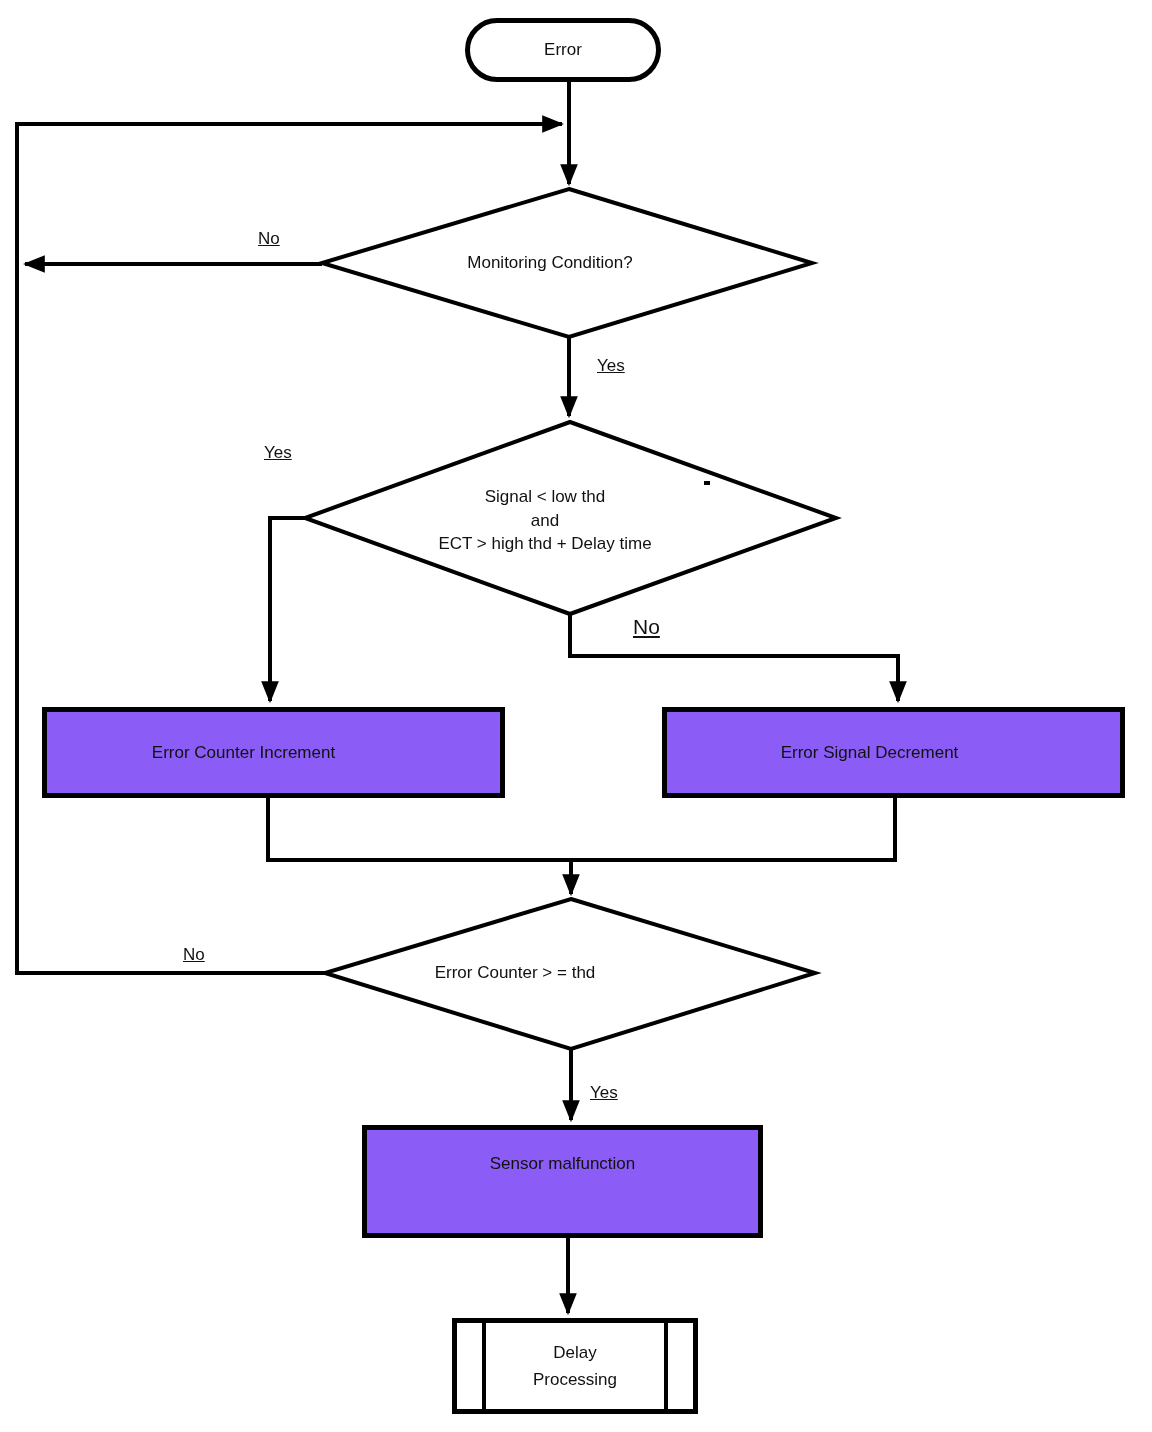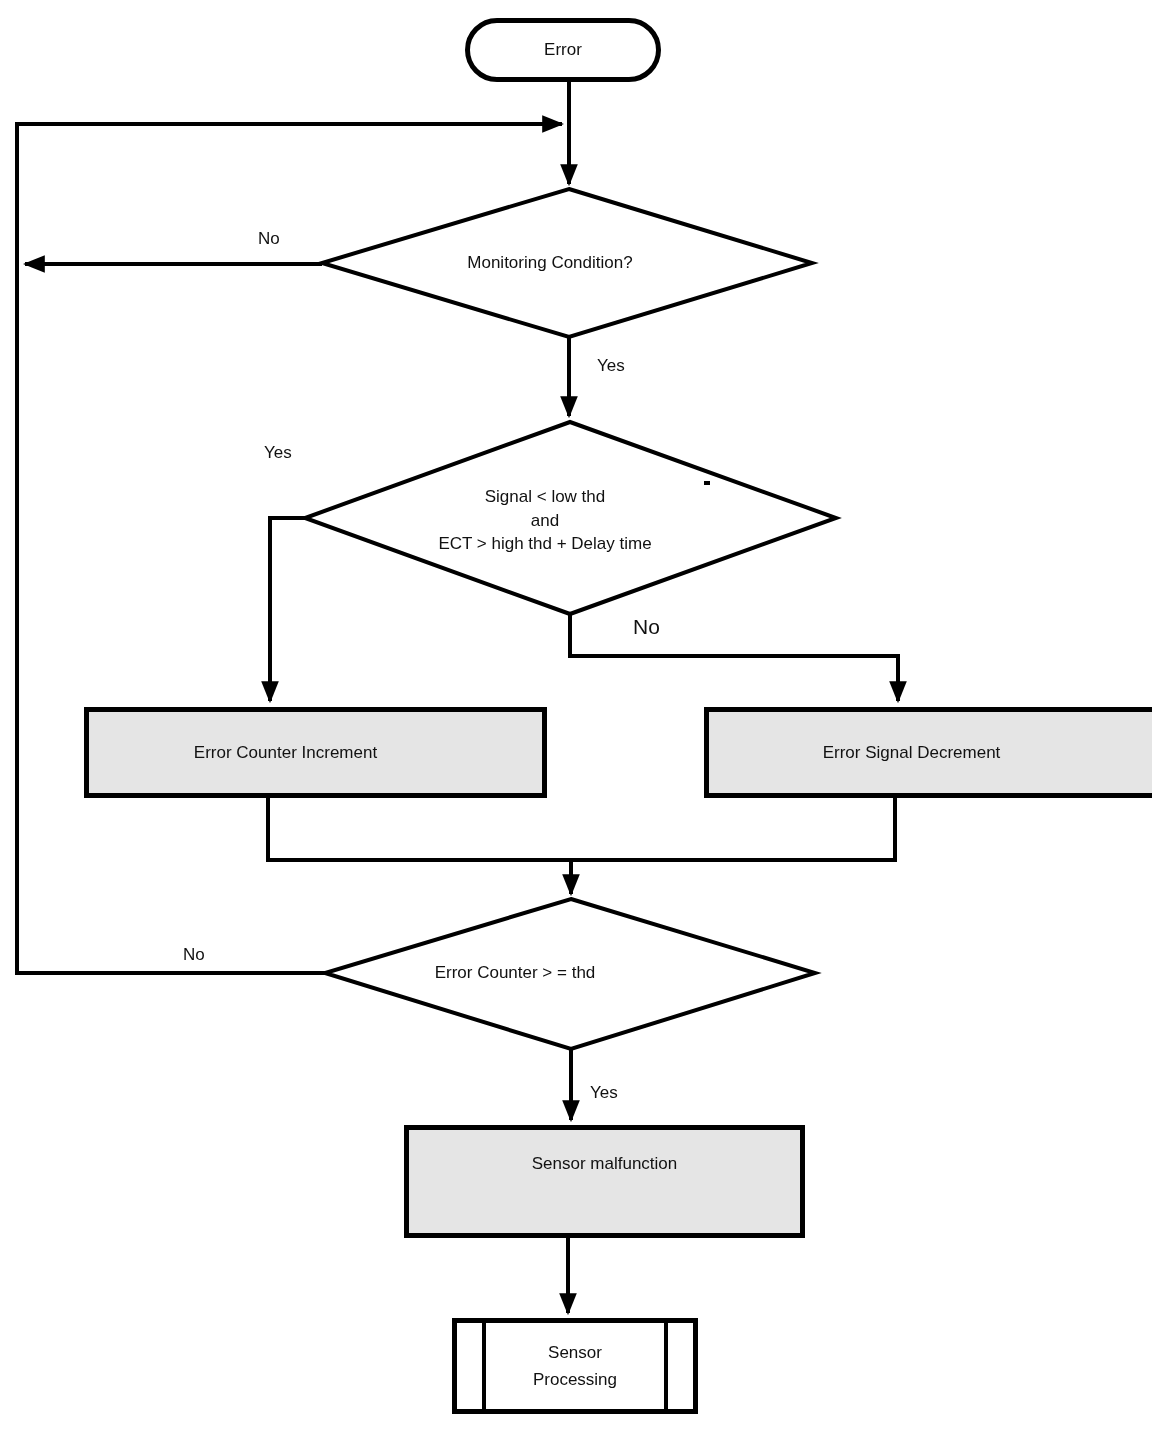--- a/index.html
+++ b/index.html
@@ -32,25 +32,24 @@
   .terminator {
     border: 5px solid #000000;
     border-radius: 33px;
     background: #ffffff;
     display: flex;
     align-items: center;
     justify-content: center;
   }
   .process {
     border: 5px solid #000000;
-    background: #e5e5e5;
+    background: #8b5cf6;
     display: flex;
     align-items: center;
     justify-content: center;
-    margin-left: 42px;
   }
   .predefined {
     border: 5px solid #000000;
     background: #ffffff;
     display: flex;
     align-items: center;
     justify-content: center;
   }
   .predefined .sidebar {
     position: absolute;
@@ -60,20 +59,21 @@
     background: #000000;
   }
   .predefined .sidebar.left  { left: 25px; }
   .predefined .sidebar.right { right: 25px; }
   .decision-text {
     line-height: 23.5px;
   }
   .edge-label {
     white-space: nowrap;
     text-align: center;
+    text-decoration: underline;
   }
   .edge-label.big {
     font-size: 21px;
   }
 </style>
 </head>
 <body>
 
 <div id="canvas">
 
@@ -134,21 +134,21 @@
   <div class="node-text" style="left:335px; top:963px; width:360px;">Error Counter &gt; = thd</div>
 
   <div class="node process" style="left:362px; top:1125px; width:401px; height:113px; padding-bottom:36px;">
     <span>Sensor malfunction</span>
   </div>
 
   <div class="node predefined" style="left:452px; top:1318px; width:246px; height:96px;">
     <span class="sidebar left"></span>
     <span class="sidebar right"></span>
     <div style="line-height:27px;">
-      <div>Sensor</div>
+      <div>Delay</div>
       <div>Processing</div>
     </div>
   </div>
 
   <div class="edge-label" style="left:258px; top:229px;">No</div>
 
   <div class="edge-label" style="left:597px; top:356px;">Yes</div>
 
   <div class="edge-label" style="left:264px; top:443px;">Yes</div>
 

